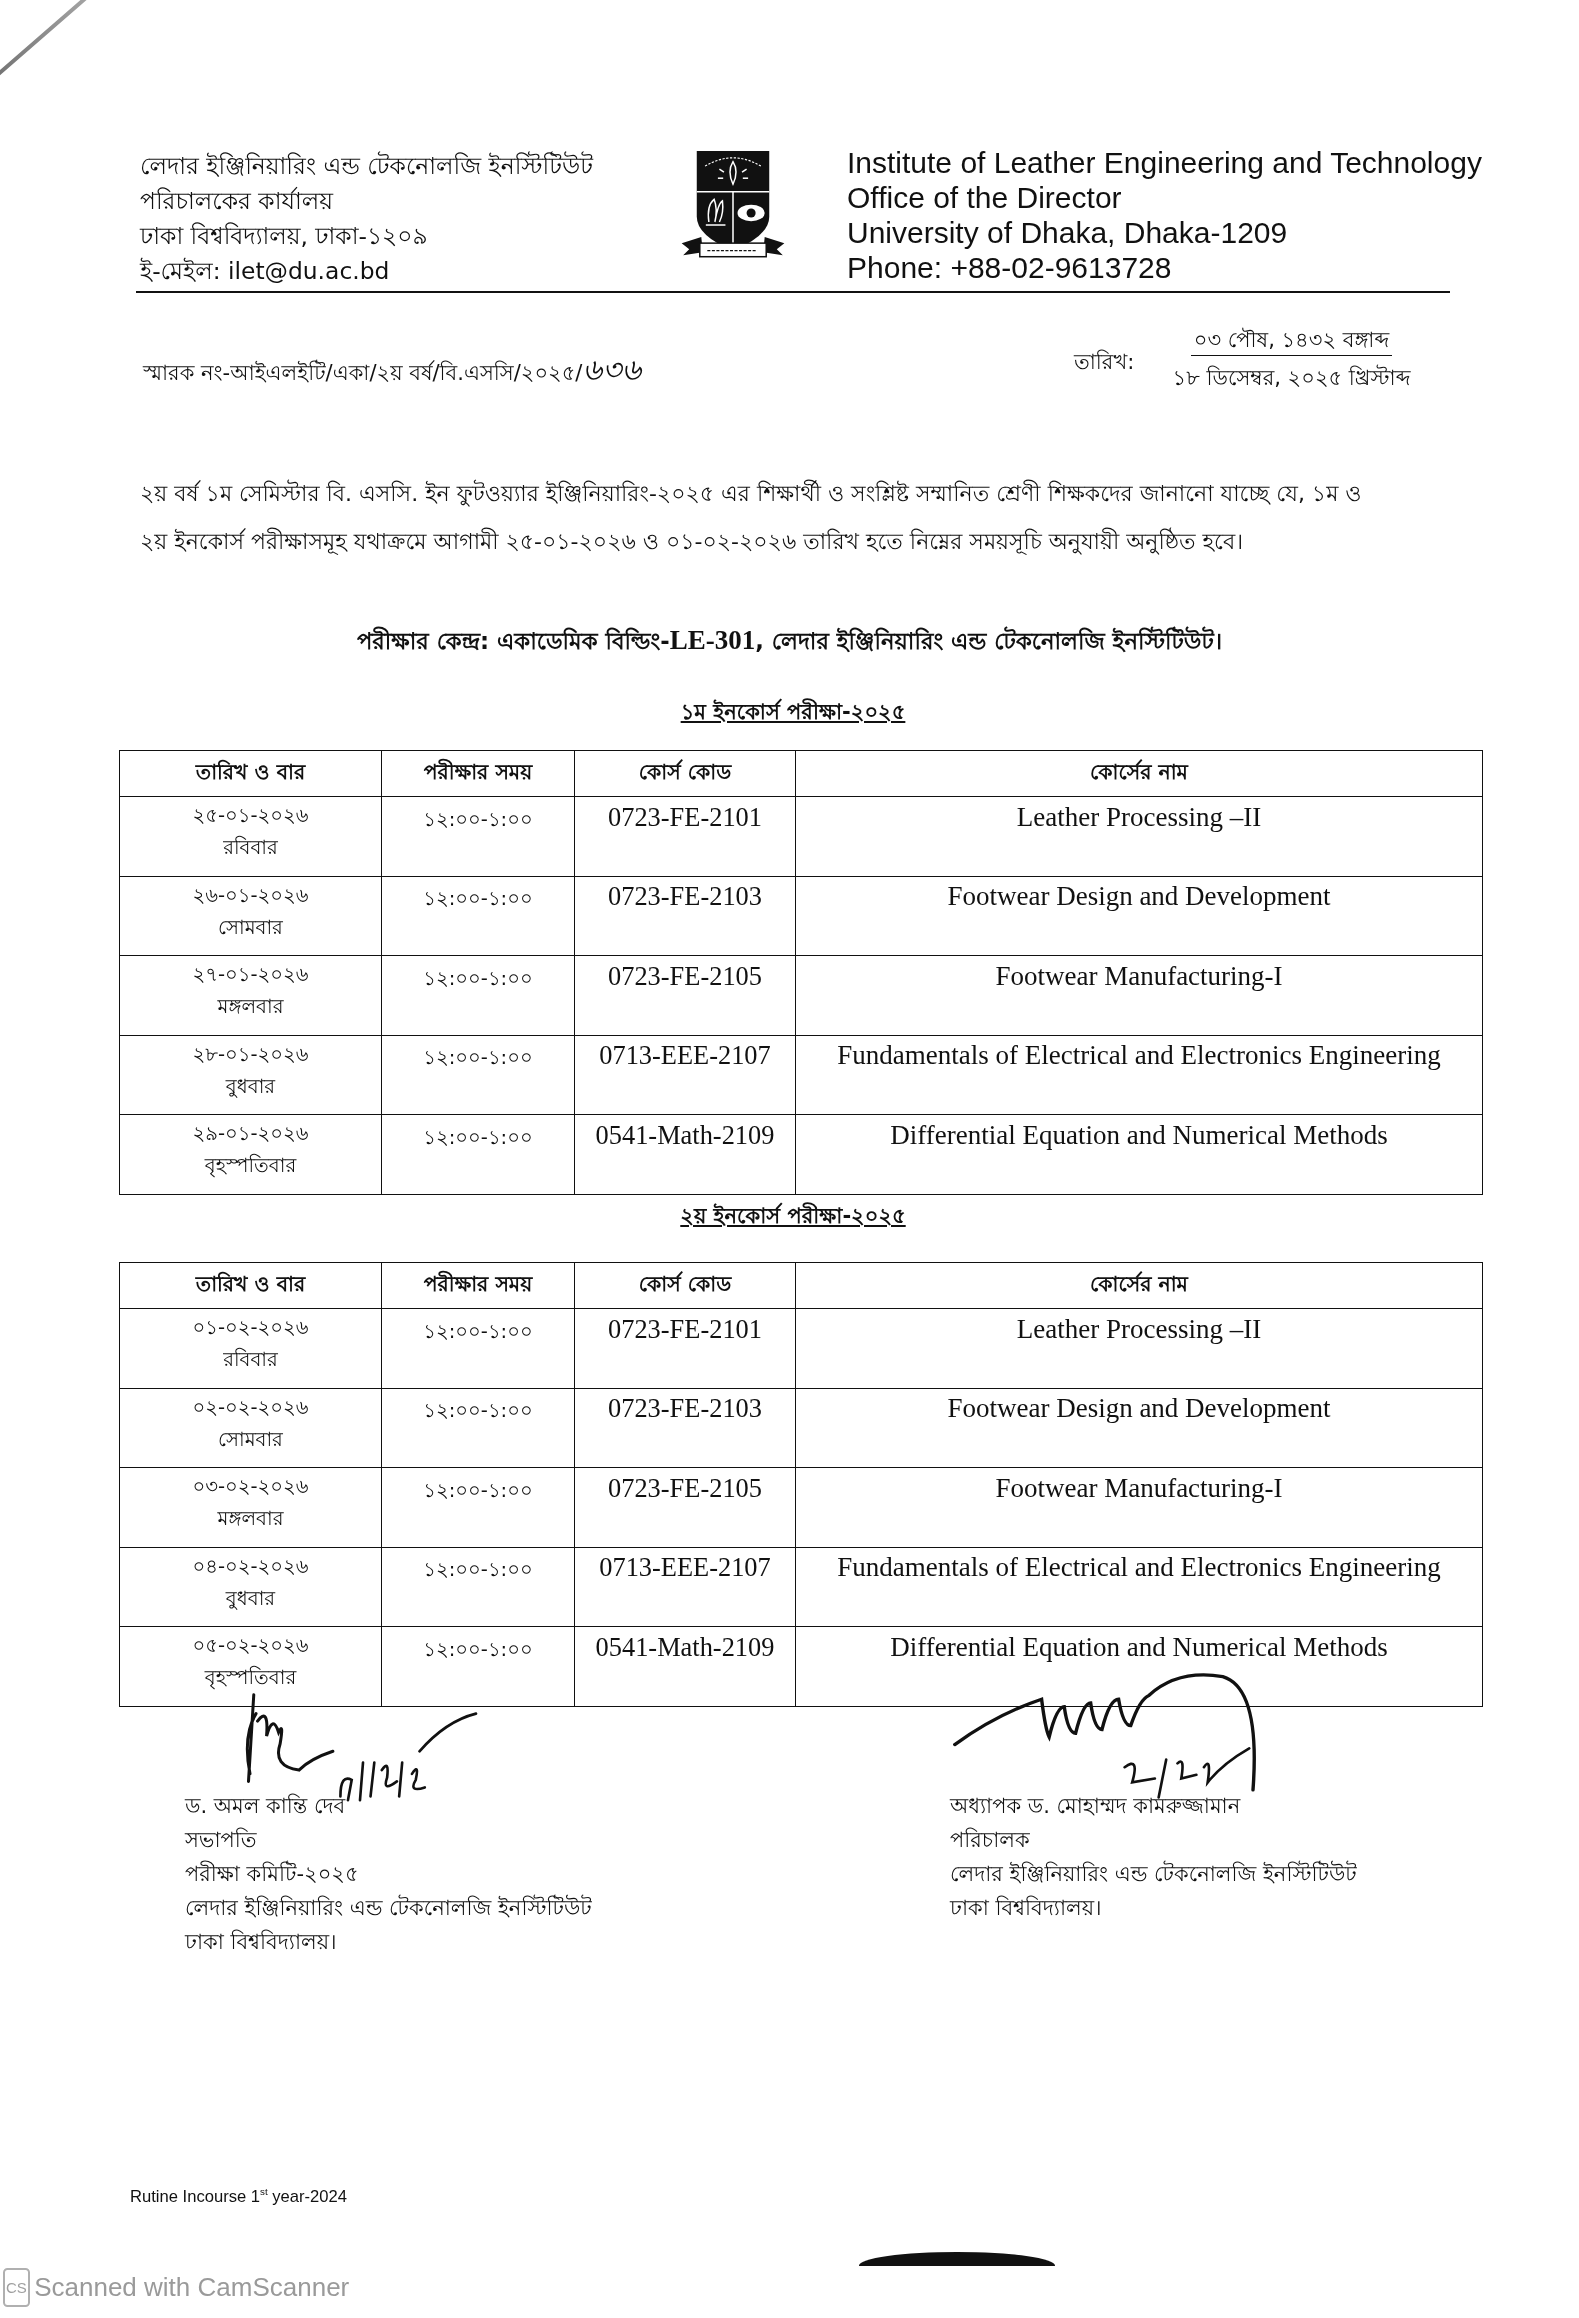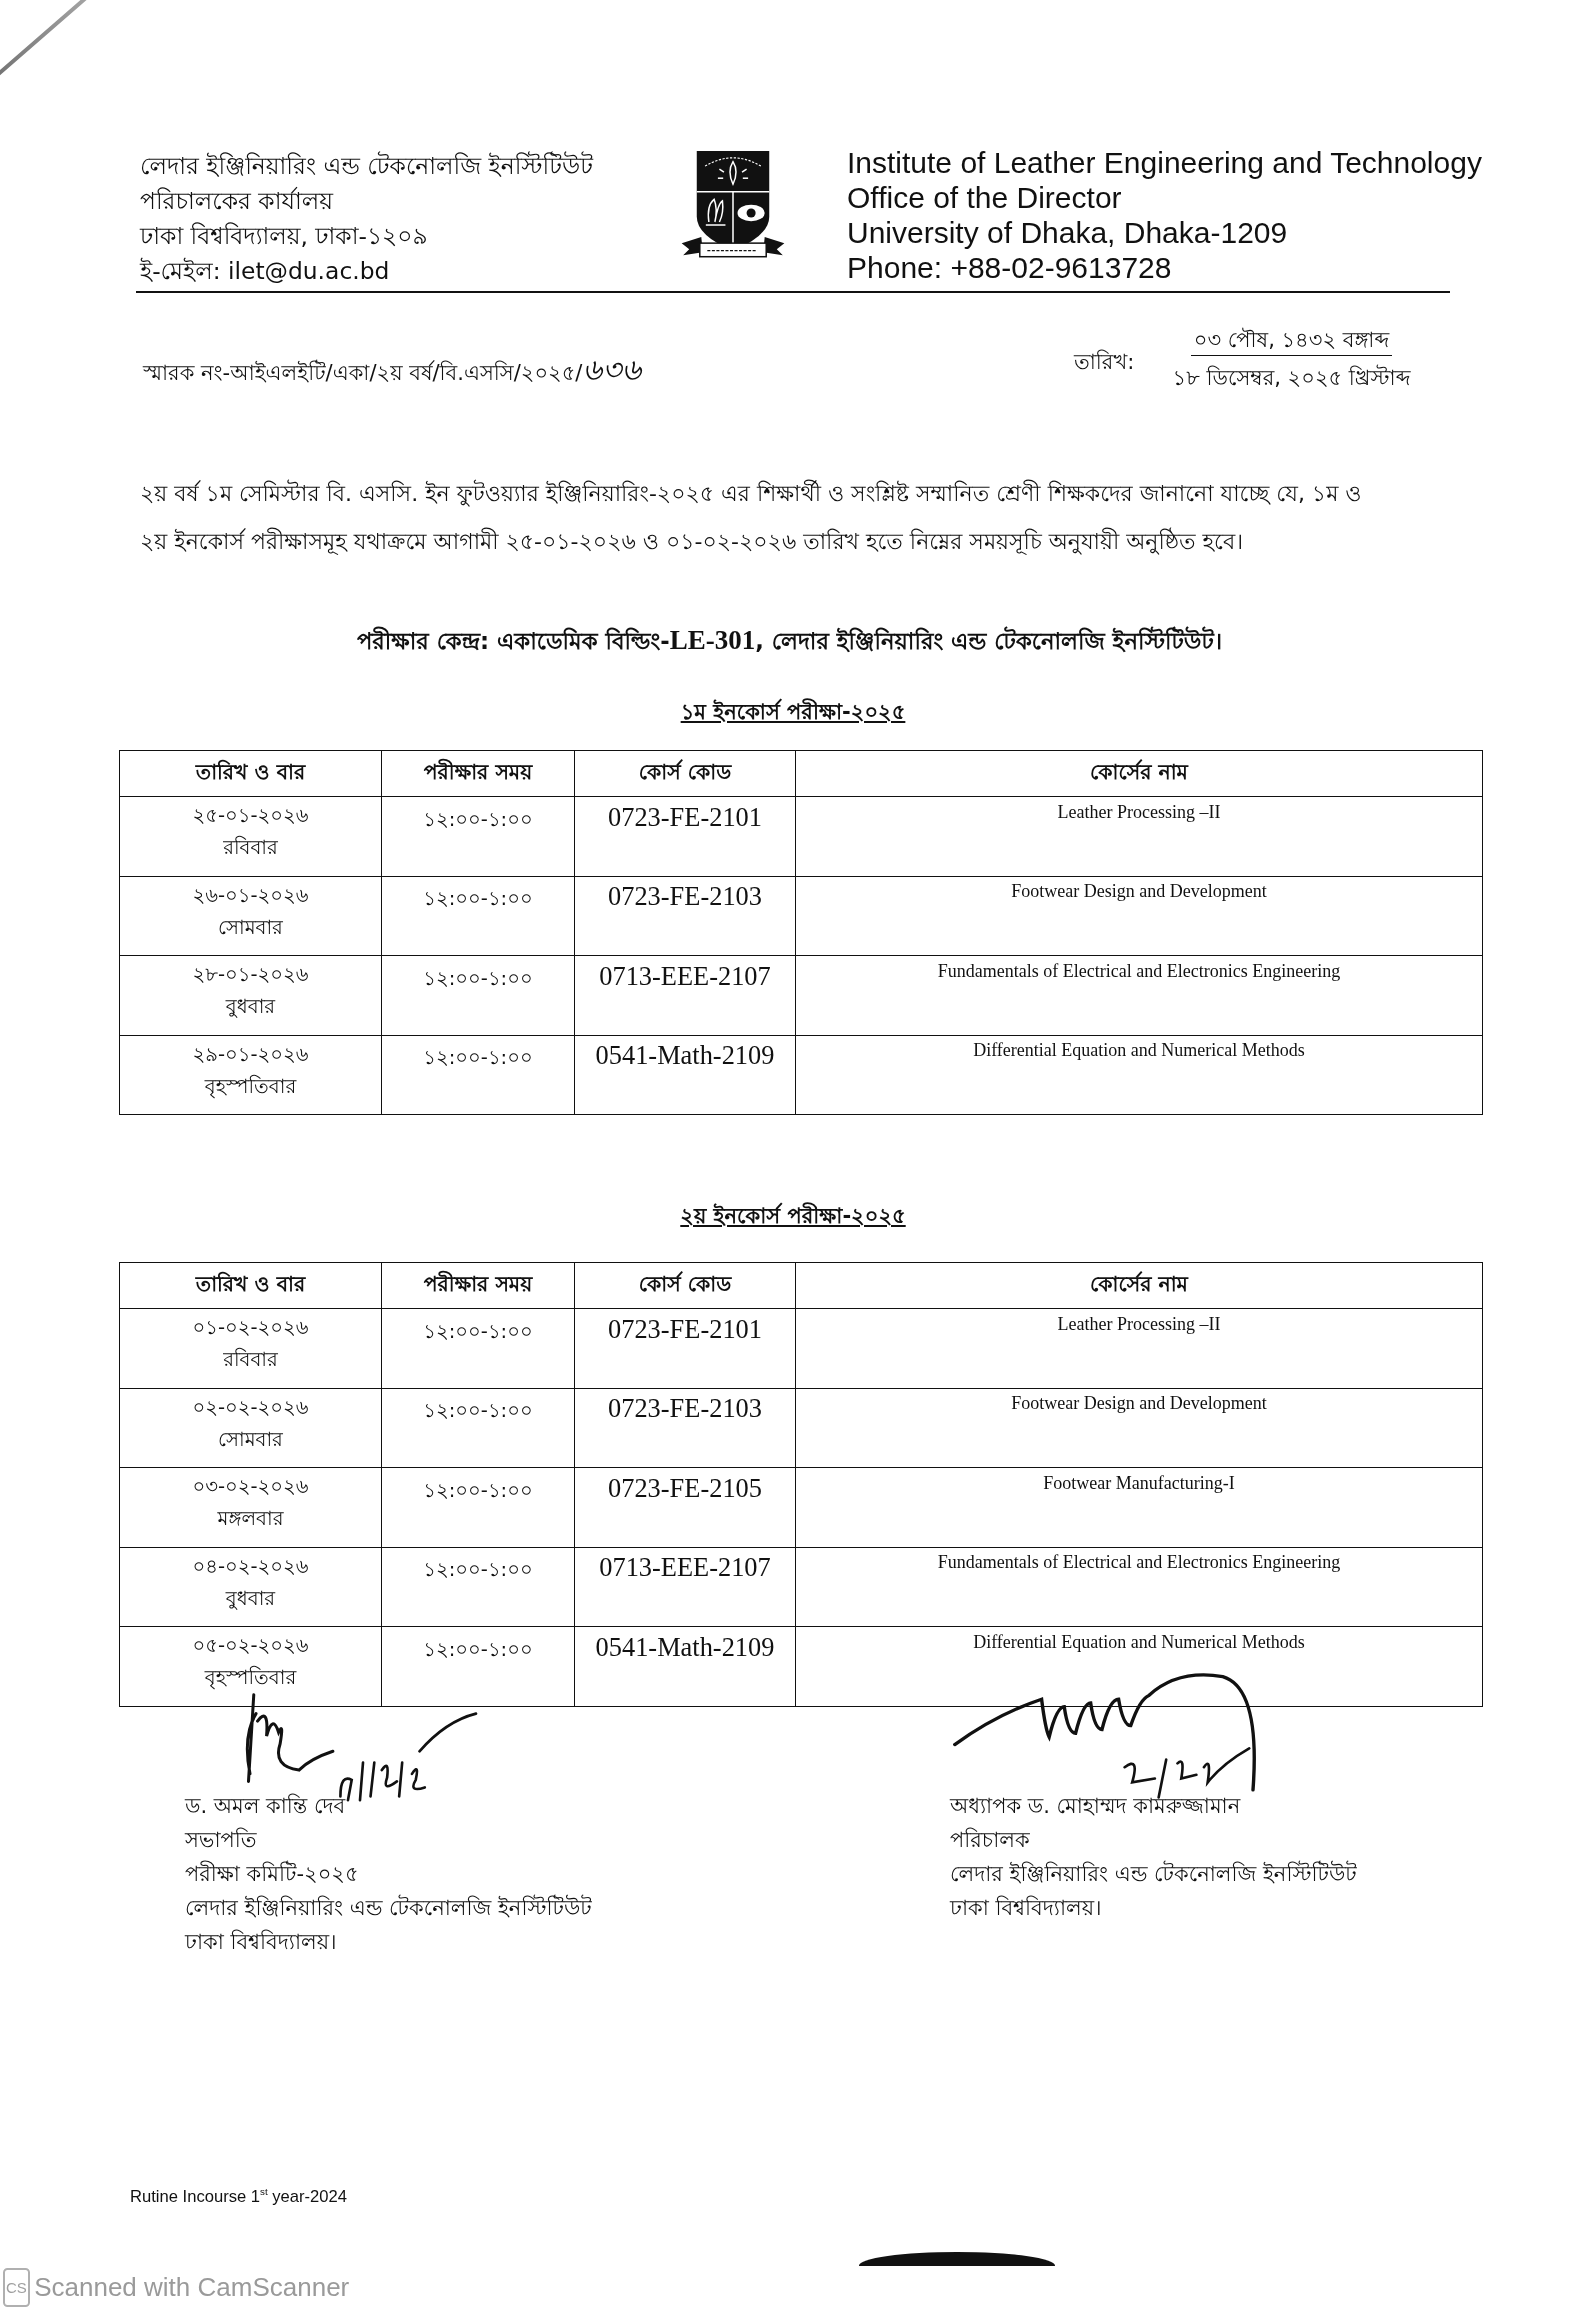--- a/index.html
+++ b/index.html
@@ -19,21 +19,21 @@
   .center-line { left: 0; width: 1579px; top: 624px; text-align: center; font-size: 22.7px; font-weight: bold; }
   .center-line .code { font-family: "Liberation Serif", serif; font-size: 27px; }
   .tbl-heading { left: 0; width: 1586px; text-align: center; font-size: 21px; font-weight: bold; text-decoration: underline; }
   table.routine { position: absolute; left: 119px; width: 1364px; border-collapse: collapse; table-layout: fixed; }
   table.routine th, table.routine td { border: 1.9px solid #111; text-align: center; vertical-align: top; padding: 0; }
   table.routine th { height: 45px; font-size: 20.4px; font-weight: bold; vertical-align: middle; }
   table.routine td { height: 71px; }
   .c-date { font-size: 19.6px; line-height: 32px; padding-top: 3px !important; }
   .c-time { font-size: 19.6px; padding-top: 7.6px !important; }
   .c-code { font-family: "Liberation Serif", serif; font-size: 26.4px; padding-top: 4.5px !important; }
-  .c-name { font-family: "Liberation Serif", serif; font-size: 18px; padding-top: 4.5px !important; }
+  .c-name { font-family: "Liberation Serif", serif; font-size: 27px; padding-top: 4.5px !important; }
   .sig-block { font-size: 21px; line-height: 34px; }
   .sig-left { left: 185px; top: 1789px; }
   .sig-right { left: 950px; top: 1789px; }
   .signature { position: absolute; }
   .footer-note { left: 130px; top: 2186px; font-family: "Liberation Sans", sans-serif; font-size: 16.6px; }
   .footer-note sup { font-size: 9.8px; }
   .cs-mark { left: 3px; top: 2268px; display: flex; align-items: center; gap: 4.5px; color: #9a9a9a; font-family: "Liberation Sans", sans-serif; font-size: 26px; }
   .cs-box { width: 22.7px; height: 35px; border: 2.3px solid #b0b0b0; border-radius: 4.5px; display: flex; align-items: center; justify-content: center; font-size: 15px; font-weight: normal; color: #a0a0a0; }
   .blob { left: 859px; top: 2252px; width: 196px; height: 13.6px; background: #111; border-radius: 98px 98px 0 0 / 13.6px 13.6px 0 0; }
 </style>
@@ -127,20 +127,29 @@
       <td class="c-date">
           <div>২৬-০১-২০২৬</div>
           <div>সোমবার</div>
         </td>
       <td class="c-time">১২:০০-১:০০</td>
       <td class="c-code">0723-FE-2103</td>
       <td class="c-name">Footwear Design and Development</td>
     </tr>
     <tr>
       <td class="c-date">
+          <div>২৭-০১-২০২৬</div>
+          <div>মঙ্গলবার</div>
+        </td>
+      <td class="c-time">১২:০০-১:০০</td>
+      <td class="c-code">0723-FE-2105</td>
+      <td class="c-name">Footwear Manufacturing-I</td>
+    </tr>
+    <tr>
+      <td class="c-date">
           <div>২৮-০১-২০২৬</div>
           <div>বুধবার</div>
         </td>
       <td class="c-time">১২:০০-১:০০</td>
       <td class="c-code">0713-EEE-2107</td>
       <td class="c-name">Fundamentals of Electrical and Electronics Engineering</td>
     </tr>
     <tr>
       <td class="c-date">
           <div>২৯-০১-২০২৬</div>

